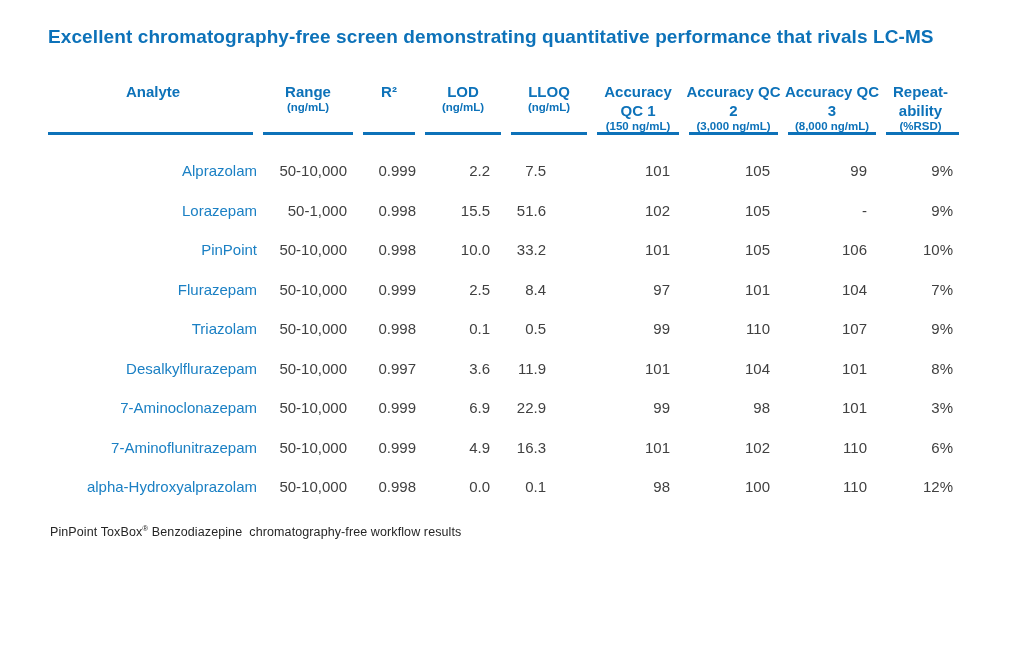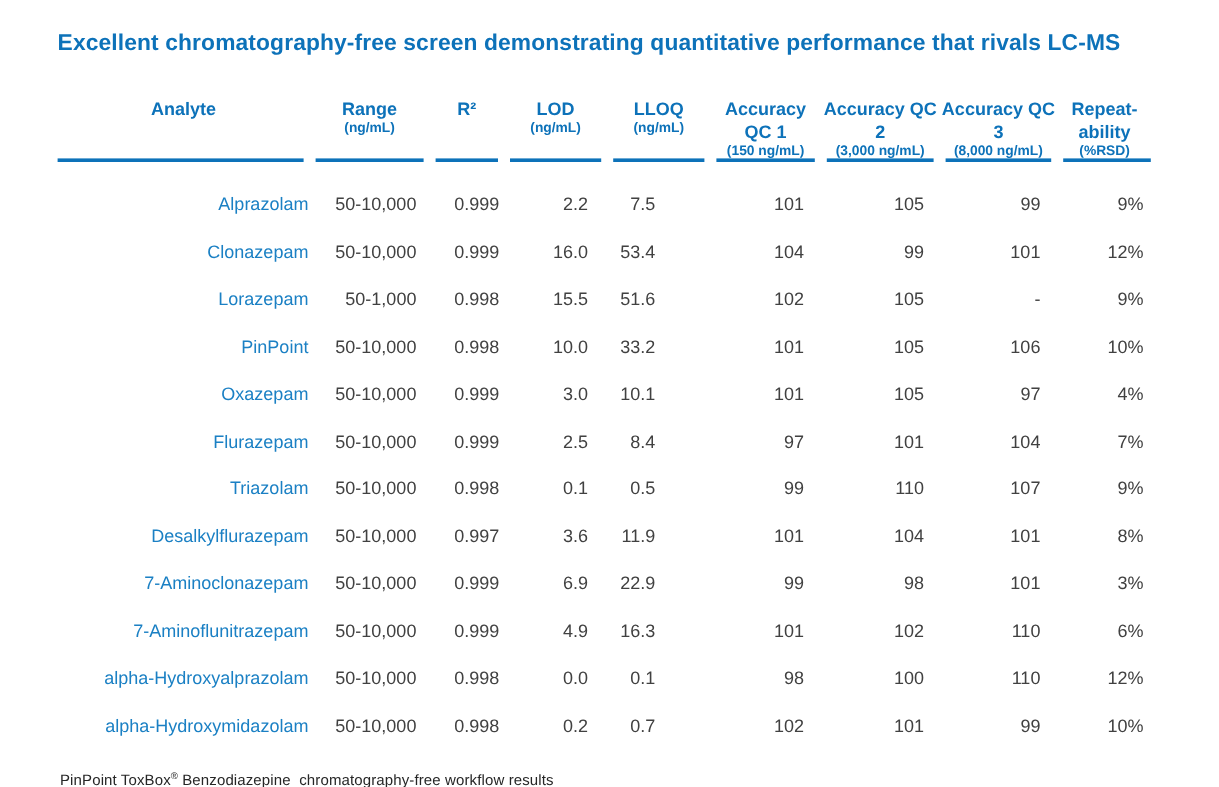--- a/index.html
+++ b/index.html
@@ -112,31 +112,20 @@
           <td class="col-1">50-10,000</td>
           <td class="col-2">0.999</td>
           <td class="col-3">2.2</td>
           <td class="col-4">7.5</td>
           <td class="col-5">101</td>
           <td class="col-6">105</td>
           <td class="col-7">99</td>
           <td class="col-8">9%</td>
         </tr>
         <tr>
-          <td class="col-0">Clonazepam</td>
-          <td class="col-1">50-10,000</td>
-          <td class="col-2">0.999</td>
-          <td class="col-3">16.0</td>
-          <td class="col-4">53.4</td>
-          <td class="col-5">104</td>
-          <td class="col-6">99</td>
-          <td class="col-7">101</td>
-          <td class="col-8">12%</td>
-        </tr>
-        <tr>
           <td class="col-0">Lorazepam</td>
           <td class="col-1">50-1,000</td>
           <td class="col-2">0.998</td>
           <td class="col-3">15.5</td>
           <td class="col-4">51.6</td>
           <td class="col-5">102</td>
           <td class="col-6">105</td>
           <td class="col-7">-</td>
           <td class="col-8">9%</td>
         </tr>
@@ -145,31 +134,20 @@
           <td class="col-1">50-10,000</td>
           <td class="col-2">0.998</td>
           <td class="col-3">10.0</td>
           <td class="col-4">33.2</td>
           <td class="col-5">101</td>
           <td class="col-6">105</td>
           <td class="col-7">106</td>
           <td class="col-8">10%</td>
         </tr>
         <tr>
-          <td class="col-0">Oxazepam</td>
-          <td class="col-1">50-10,000</td>
-          <td class="col-2">0.999</td>
-          <td class="col-3">3.0</td>
-          <td class="col-4">10.1</td>
-          <td class="col-5">101</td>
-          <td class="col-6">105</td>
-          <td class="col-7">97</td>
-          <td class="col-8">4%</td>
-        </tr>
-        <tr>
           <td class="col-0">Flurazepam</td>
           <td class="col-1">50-10,000</td>
           <td class="col-2">0.999</td>
           <td class="col-3">2.5</td>
           <td class="col-4">8.4</td>
           <td class="col-5">97</td>
           <td class="col-6">101</td>
           <td class="col-7">104</td>
           <td class="col-8">7%</td>
         </tr>
@@ -221,29 +199,18 @@
           <td class="col-0">alpha-Hydroxyalprazolam</td>
           <td class="col-1">50-10,000</td>
           <td class="col-2">0.998</td>
           <td class="col-3">0.0</td>
           <td class="col-4">0.1</td>
           <td class="col-5">98</td>
           <td class="col-6">100</td>
           <td class="col-7">110</td>
           <td class="col-8">12%</td>
         </tr>
-        <tr>
-          <td class="col-0">alpha-Hydroxymidazolam</td>
-          <td class="col-1">50-10,000</td>
-          <td class="col-2">0.998</td>
-          <td class="col-3">0.2</td>
-          <td class="col-4">0.7</td>
-          <td class="col-5">102</td>
-          <td class="col-6">101</td>
-          <td class="col-7">99</td>
-          <td class="col-8">10%</td>
-        </tr>
       </tbody>
   </table>
 
   <p class="caption"><span>PinPoint ToxBox</span><span class="reg">®</span><span> Benzodiazepine  chromatography-free workflow results</span></p>
 
 </div>
 
 </body></html>

